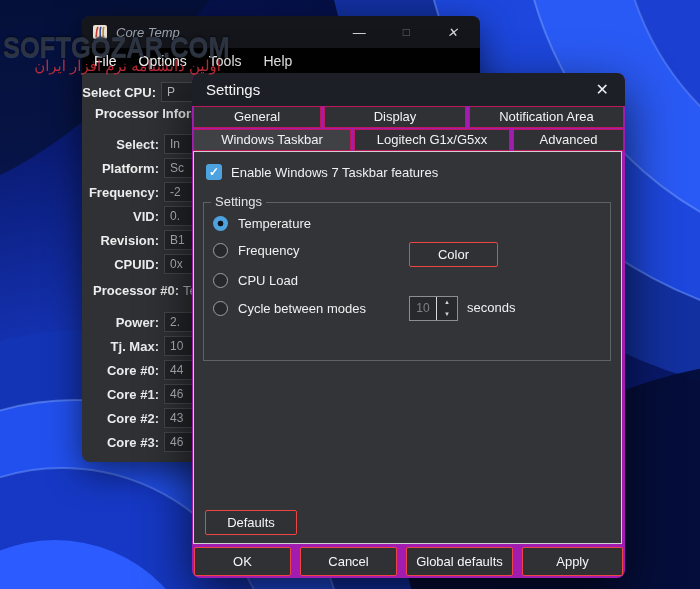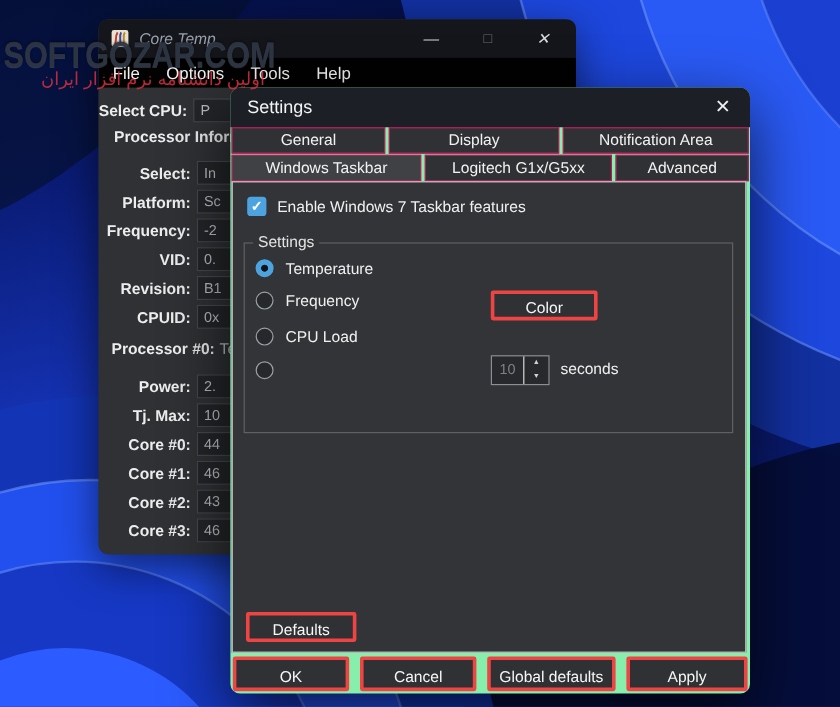--- a/index.html
+++ b/index.html
@@ -45,21 +45,21 @@
     margin-left:5px; width:292px; height:20px; background:#232528;
     border:1px solid #46484d; color:#b9bdc3; font-size:12px; line-height:19px;
     padding-left:5px; box-sizing:border-box;
   }
   .mw-section { position:absolute; color:#eceded; font-size:13px; font-weight:700; }
   .mw-section .sec-val { color:#b9bdc3; font-weight:400; margin-left:4px; }
 
   
   #dialog {
     position:absolute; left:192px; top:73px; width:433px; height:505px; z-index:3;
-    background:#86efac; border-radius:8px; box-shadow:0 18px 52px rgba(0,0,0,0.7);
+    background:#a21caf; border-radius:8px; box-shadow:0 18px 52px rgba(0,0,0,0.7);
   }
   .dlg-titlebar { height:33px; background:#1d1f26; border-radius:8px 8px 0 0; display:flex; align-items:center; }
   .dlg-title { margin-left:14px; font-size:15px; color:#f2f3f5; }
   .dlg-close { margin-left:auto; margin-right:16px; color:#eceff2; font-size:16px; line-height:1; }
   .tabs-row { display:flex; gap:3px; padding:0 1px; }
   .tabs-row + .tabs-row { margin-top:1px; }
   .tab {
     height:22px; line-height:20px; text-align:center; background:#303134;
     border:1px solid #be185d; color:#f2f2f2; font-size:13px; box-sizing:border-box;
   }
@@ -82,21 +82,21 @@
   .groupbox { position:absolute; left:9px; top:50px; width:406px; height:157px; border:1px solid #5f6165; }
   .groupbox-label { position:absolute; left:17px; top:42px; background:#323437; padding:0 4px; color:#e4e4e4; font-size:13px; }
 
   .radio-row { position:absolute; left:19px; display:flex; align-items:center; gap:10px; }
   #radio-row-0 { top:64px; } #radio-row-1 { top:91px; } #radio-row-2 { top:121px; } #radio-row-3 { top:149px; }
   .radio { width:15px; height:15px; border-radius:50%; box-sizing:border-box; flex:none; }
   .radio.checked { background:radial-gradient(circle at center, #10151b 0 2.6px, #4da3e0 3.2px 8px); }
   .radio.unchecked { background:#26282b; border:1px solid #9aa0a6; }
 
   .btn {
-    background:#2f3134; border:3px solid #ef4444; color:#f6f6f6; font-size:13px;
+    background:#2f3134; border:1px solid #ef4444; color:#f6f6f6; font-size:13px;
     text-align:center; box-sizing:border-box; border-radius:2px;
   }
   #color-btn { position:absolute; left:215px; top:90px; width:89px; height:25px; line-height:23px; }
   #defaults-btn { position:absolute; left:11px; top:358px; width:92px; height:25px; line-height:23px; }
 
   #spinner { position:absolute; left:215px; top:144px; width:49px; height:25px; display:flex; border:1px solid #8d8d93; box-sizing:border-box; background:#28292c; }
   .spin-value { width:26px; color:#7e8085; font-size:12px; line-height:23px; text-align:center; }
   .spin-btns { flex:1; display:flex; flex-direction:column; border-left:1px solid #d8d8d8; }
   .spin-btn { flex:1; font-size:6px; color:#cfd2d6; text-align:center; line-height:11px; }
   #seconds-label { position:absolute; left:273px; top:148px; color:#f0f0f0; font-size:13px; }
@@ -261,20 +261,21 @@
     <div class="radio-row" id="radio-row-1">
       <span class="radio unchecked"></span>
       <span class="radio-label">Frequency</span>
     </div>
     <div class="radio-row" id="radio-row-2">
       <span class="radio unchecked"></span>
       <span class="radio-label">CPU Load</span>
     </div>
     <div class="radio-row" id="radio-row-3">
       <span class="radio unchecked"></span>
+      <span class="radio-label">Cycle between modes</span>
     </div>
 
     <div class="btn" id="color-btn">Color</div>
 
     <div id="spinner">
       <span class="spin-value">10</span>
       <span class="spin-btns">
         <span class="spin-btn">▲</span>
         <span class="spin-btn">▼</span>
       </span>

